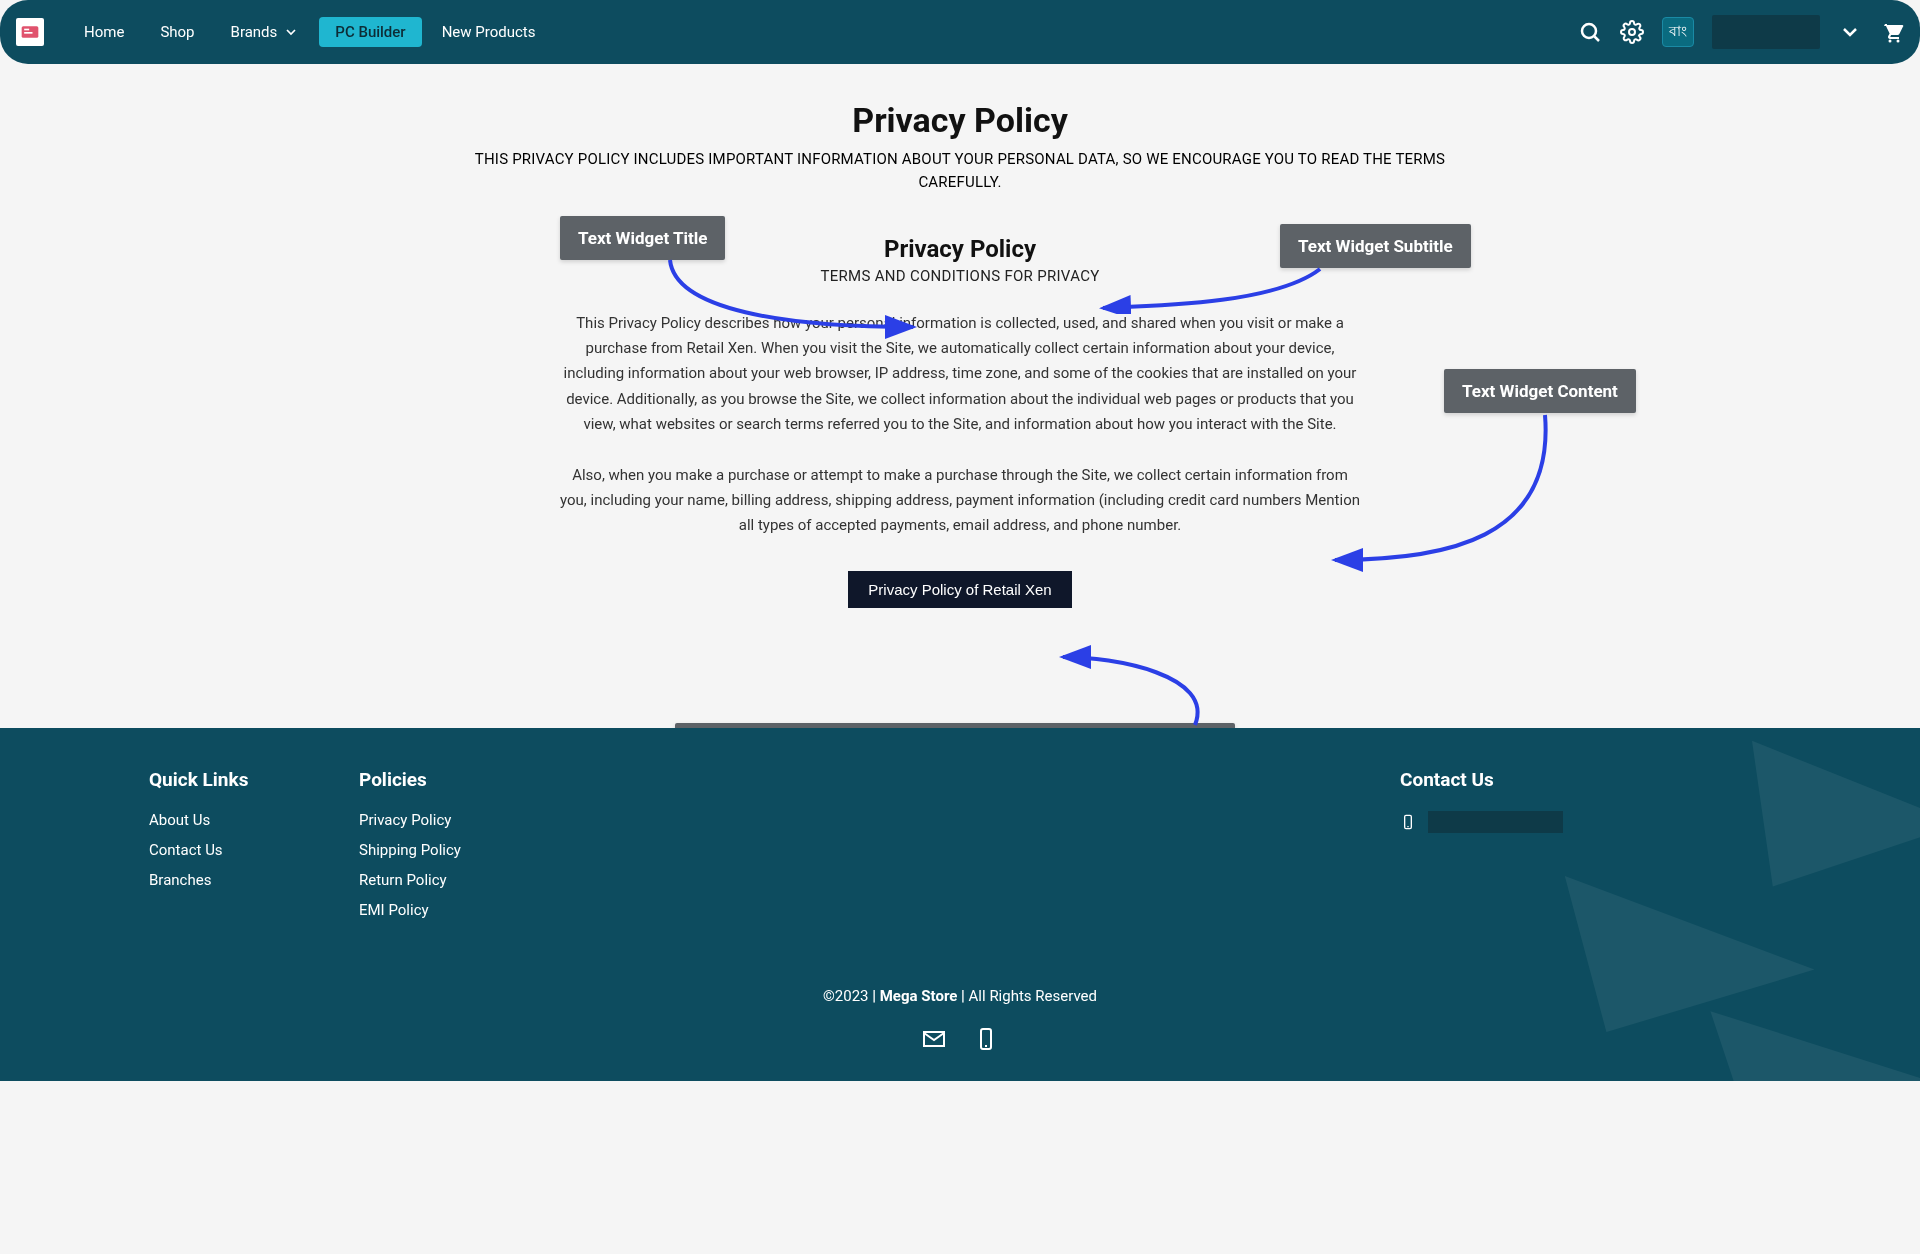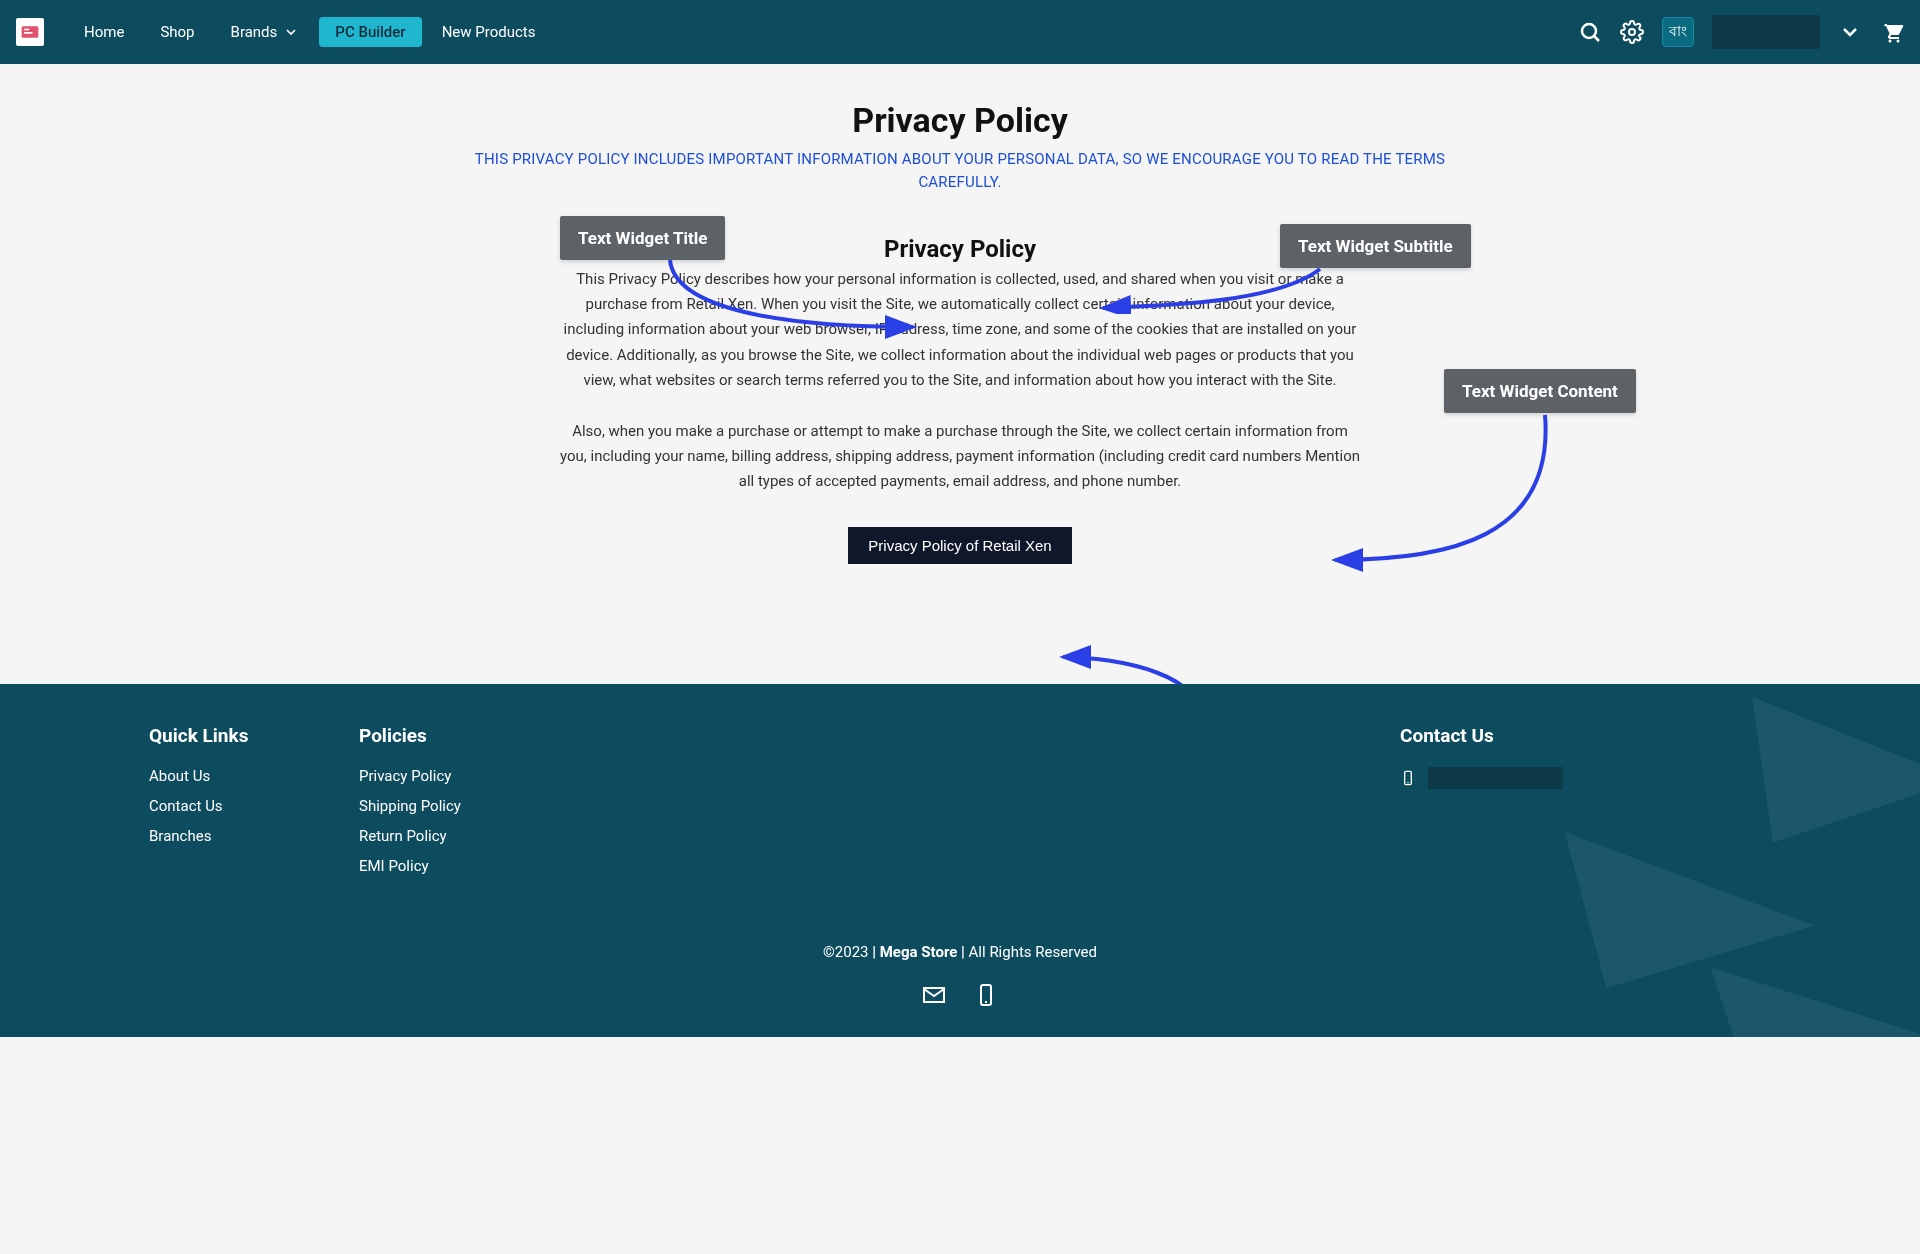--- a/index.html
+++ b/index.html
@@ -1,37 +1,37 @@
 <!DOCTYPE html>
 <html><head>
 <meta charset="utf-8">
 <style>
 * { margin:0; padding:0; box-sizing:border-box; }
 body { font-family: -apple-system, BlinkMacSystemFont, "Segoe UI", Roboto, Arial, sans-serif; background:#f5f5f5; color:#222; width:1920px; }
 
 
-.navbar { background:#0d4c5f; height:64px; display:flex; align-items:center; padding:0 16px; color:#fff; }
+.navbar { background:#0d4c5f; height:64px; display:flex; align-items:center; padding:0 16px; color:#fff;border-radius:28px; }
 .logo { width:28px; height:28px; background:#fff; border-radius:2px; display:flex; align-items:center; justify-content:center; margin-right:24px;}
 .logo svg { width:20px; height:20px; }
 .nav-links { display:flex; align-items:center; gap:4px; }
 .nav-link { color:#fff; padding:10px 16px; font-size:15px; text-decoration:none; cursor:pointer; }
 .nav-link.pill { background:#1fb6d0; border-radius:4px; padding:6px 16px; color:#0d2c36; font-weight:500;}
 .nav-dropdown { display:flex; align-items:center; gap:6px; }
 .nav-spacer { flex:1; }
 .nav-right { display:flex; align-items:center; gap:18px; }
 .icon-btn { width:24px; height:24px; display:flex; align-items:center; justify-content:center; cursor:pointer; }
 .lang-badge { background:#0a6b80; border:1px solid #1a8aa5; border-radius:4px; padding:2px 6px; font-size:14px; cursor:pointer;}
 .login-box { width:108px; height:34px; background:#0e3a48; border-radius:2px; }
 .chev { width:16px; height:16px; }
 
 
 .page { background:#f5f5f5; padding:36px 0 120px; position:relative; }
 .page-inner { width:1010px; margin:0 auto; text-align:center; position:relative;}
 .page-title { font-size:34px; font-weight:700; color:#111; margin-bottom:8px;}
-.page-intro { font-size:15px; color:#1d4ed8; line-height:1.5; text-transform:uppercase; letter-spacing:.2px; max-width:1000px; margin:0 auto 42px;}
+.page-intro { font-size:15px; color:#000000; line-height:1.5; text-transform:uppercase; letter-spacing:.2px; max-width:1000px; margin:0 auto 42px;}
 .widget-title { font-size:24px; font-weight:700; color:#111; margin-bottom:4px;}
 .widget-sub { font-size:15px; color:#222; letter-spacing:.3px; margin-bottom:26px;}
 .widget-body { font-size:15px; color:#333; line-height:1.68; max-width:800px; margin:0 auto;}
 .widget-body p { margin-bottom:26px;}
 .cta-btn { display:inline-block; background:#0f172a; color:#fff; padding:10px 20px; font-size:15px; border:none; cursor:pointer; margin-top:6px;}
 
 
 .callout { position:absolute; background:#5d6267; color:#fff; font-weight:700; font-size:17px; padding:12px 18px; border-radius:2px; box-shadow:0 2px 4px rgba(0,0,0,.15); white-space:nowrap;text-align:right;}
 .callout.lg { white-space:normal; width:560px; text-align:center; line-height:1.45;}
 .arrow { position:absolute; pointer-events:none; }
@@ -112,20 +112,21 @@
     </span>
   </div>
 </div>
 
 <div class="page">
   <div class="page-inner">
     <h1 class="page-title">Privacy Policy</h1>
     <p class="page-intro">THIS PRIVACY POLICY INCLUDES IMPORTANT INFORMATION ABOUT YOUR PERSONAL DATA, SO WE ENCOURAGE YOU TO READ THE TERMS CAREFULLY.</p>
 
     <h2 class="widget-title">Privacy Policy</h2>
+    <div class="widget-sub">TERMS AND CONDITIONS FOR PRIVACY</div>
 
     <div class="widget-body">
       <p>This Privacy Policy describes how your personal information is collected, used, and shared when you visit or make a purchase from Retail Xen. When you visit the Site, we automatically collect certain information about your device, including information about your web browser, IP address, time zone, and some of the cookies that are installed on your device. Additionally, as you browse the Site, we collect information about the individual web pages or products that you view, what websites or search terms referred you to the Site, and information about how you interact with the Site.</p>
       <p>Also, when you make a purchase or attempt to make a purchase through the Site, we collect certain information from you, including your name, billing address, shipping address, payment information (including credit card numbers Mention all types of accepted payments, email address, and phone number.</p>
     </div>
 
     <button class="cta-btn">Privacy Policy of Retail Xen</button>
 
     
     <div class="callout" style="left:105px; top:116px;">Text Widget Title</div>

